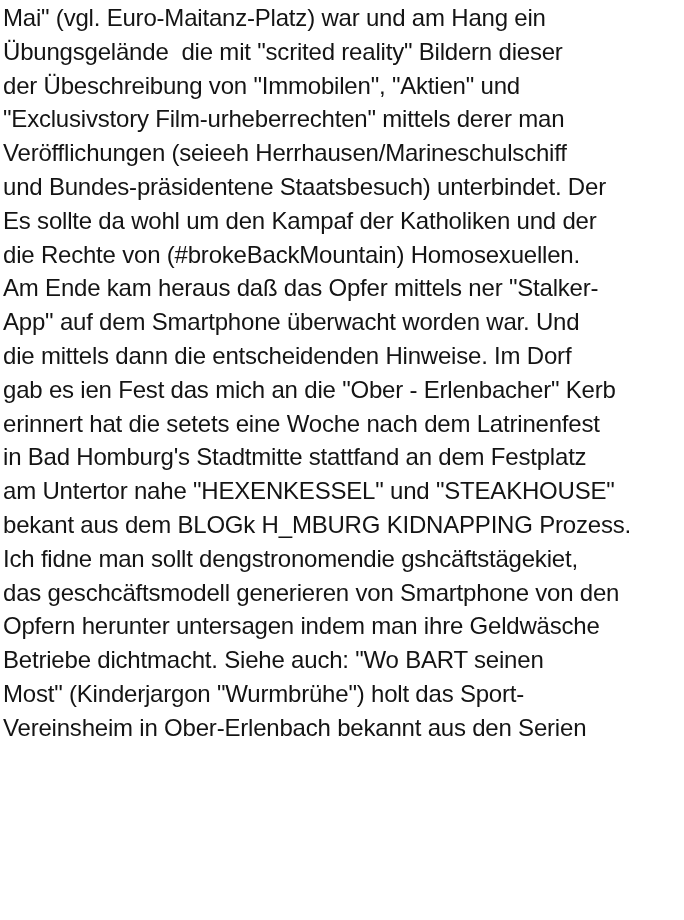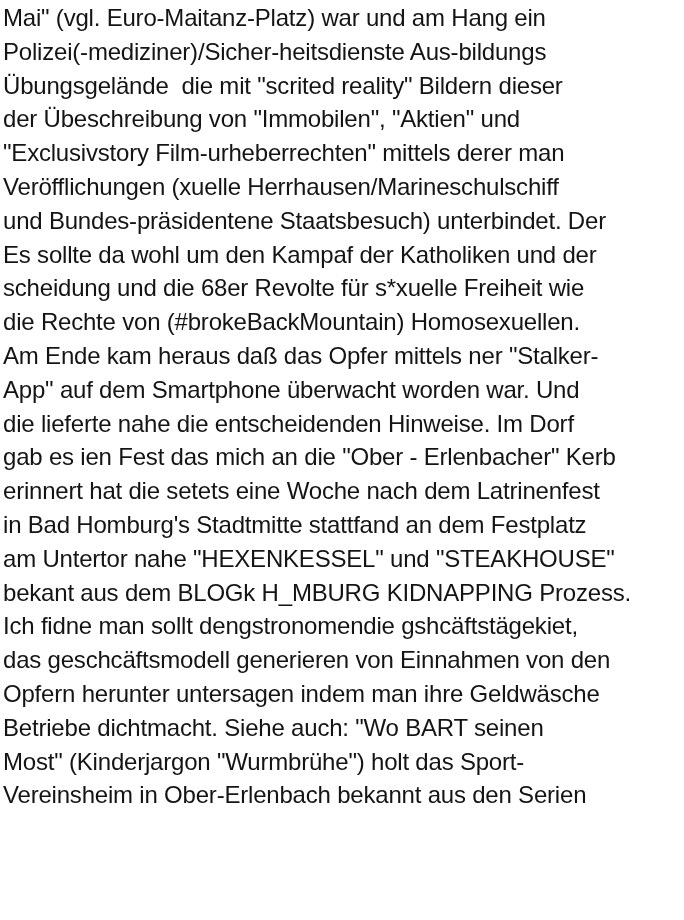--- a/index.html
+++ b/index.html
@@ -26,36 +26,34 @@
     white-space: pre;      
     letter-spacing: -0.2px;
     font-weight: 400;
   }
 </style>
 </head>
 <body>
 
 <div class="document">
   <div class="line">Mai" (vgl. Euro-Maitanz-Platz) war und am Hang ein</div>
-  <div class="line">Polizei(-mediziner)/Sicher-heitsdienste Aus-bildungs</div>
   <div class="line">Übungsgelände  die mit "scrited reality" Bildern dieser</div>
   <div class="line">der Übeschreibung von "Immobilen", "Aktien" und</div>
   <div class="line">"Exclusivstory Film-urheberrechten" mittels derer man</div>
-  <div class="line">Veröfflichungen (xuelle Herrhausen/Marineschulschiff</div>
+  <div class="line">Veröfflichungen (seieeh Herrhausen/Marineschulschiff</div>
   <div class="line">und Bundes-präsidentene Staatsbesuch) unterbindet. Der</div>
   <div class="line">Es sollte da wohl um den Kampaf der Katholiken und der</div>
-  <div class="line">scheidung und die 68er Revolte für s*xuelle Freiheit wie</div>
   <div class="line">die Rechte von (#brokeBackMountain) Homosexuellen.</div>
   <div class="line">Am Ende kam heraus daß das Opfer mittels ner "Stalker-</div>
   <div class="line">App" auf dem Smartphone überwacht worden war. Und</div>
-  <div class="line">die lieferte nahe die entscheidenden Hinweise. Im Dorf</div>
+  <div class="line">die mittels dann die entscheidenden Hinweise. Im Dorf</div>
   <div class="line">gab es ien Fest das mich an die "Ober - Erlenbacher" Kerb</div>
   <div class="line">erinnert hat die setets eine Woche nach dem Latrinenfest</div>
   <div class="line">in Bad Homburg's Stadtmitte stattfand an dem Festplatz</div>
   <div class="line">am Untertor nahe "HEXENKESSEL" und "STEAKHOUSE"</div>
   <div class="line">bekant aus dem BLOGk H_MBURG KIDNAPPING Prozess.</div>
   <div class="line">Ich fidne man sollt dengstronomendie gshcäftstägekiet,</div>
-  <div class="line">das geschcäftsmodell generieren von Einnahmen von den</div>
+  <div class="line">das geschcäftsmodell generieren von Smartphone von den</div>
   <div class="line">Opfern herunter untersagen indem man ihre Geldwäsche</div>
   <div class="line">Betriebe dichtmacht. Siehe auch: "Wo BART seinen</div>
   <div class="line">Most" (Kinderjargon "Wurmbrühe") holt das Sport-</div>
   <div class="line">Vereinsheim in Ober-Erlenbach bekannt aus den Serien</div>
 </div>
 
 </body></html>

